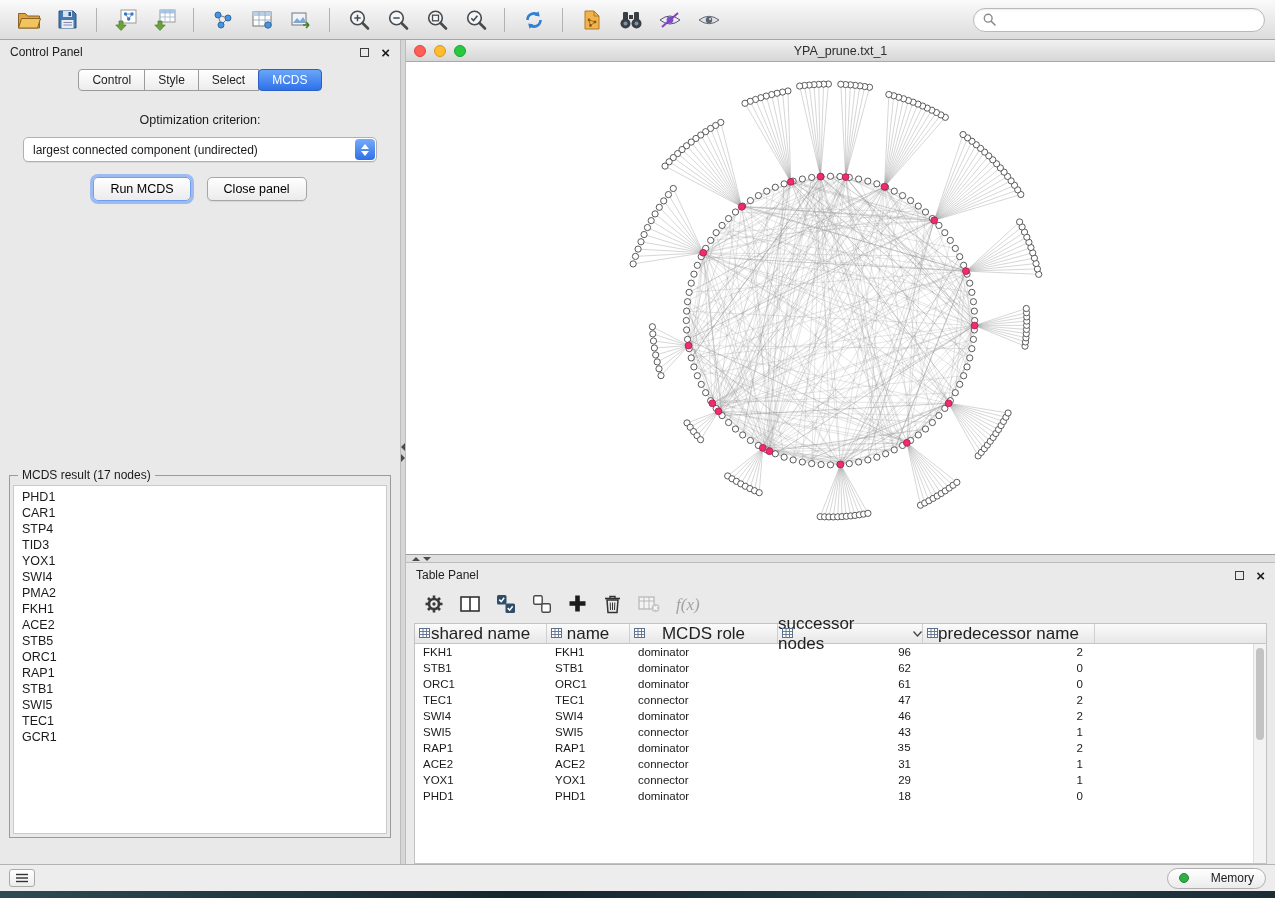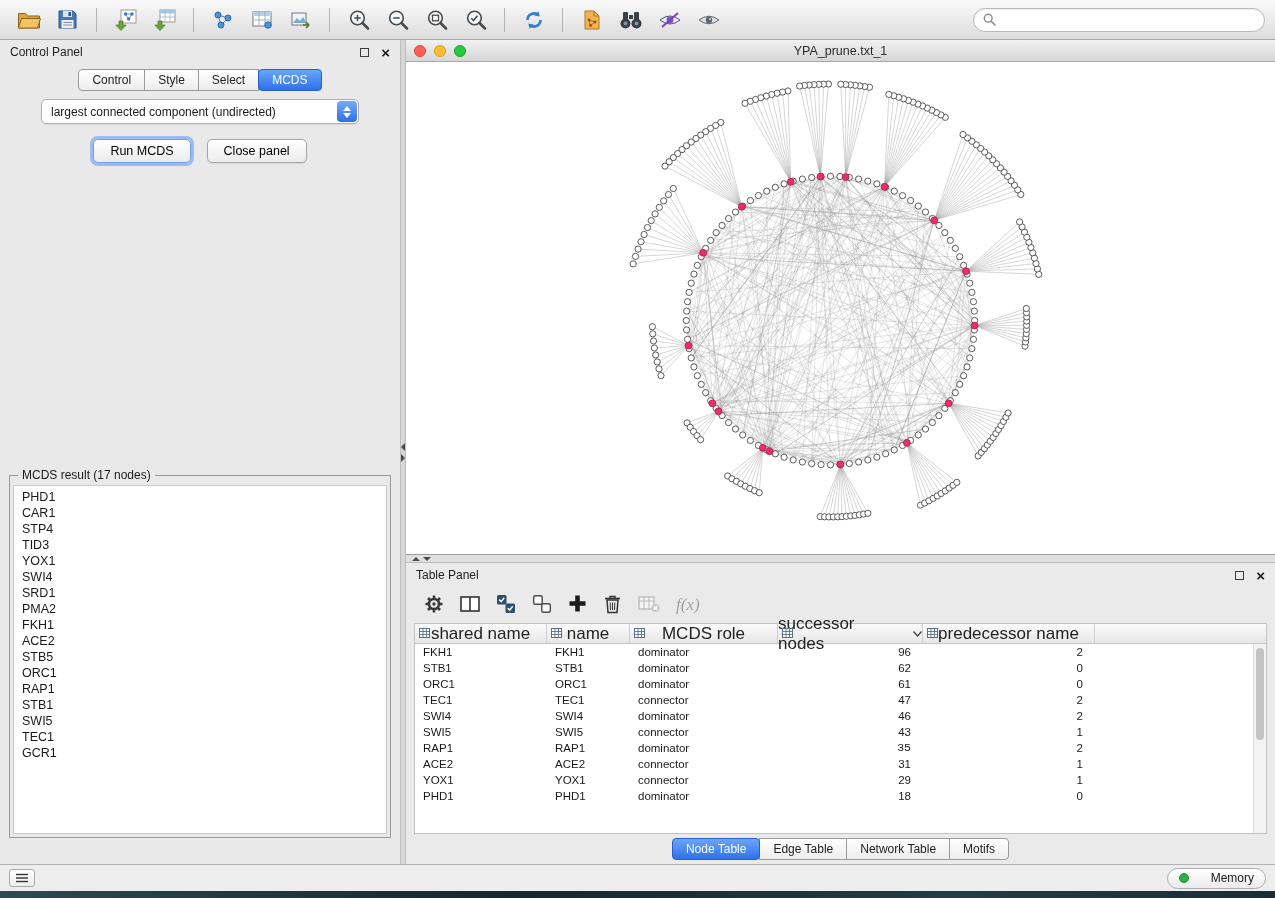--- a/index.html
+++ b/index.html
@@ -26,21 +26,21 @@
 .panel-header .spacer{flex:1;}
 .float-btn{width:9px;height:9px;border:1.5px solid #3c3c3c;display:inline-block;margin-right:12px;cursor:default;}
 .close-btn{font-size:15px;font-weight:bold;color:#1c1c1c;line-height:1;cursor:default;}
 .tab-row{display:flex;justify-content:center;margin:5px 0 8px;flex:none;}
 .seg{font-size:12px;padding:3px 13px;border:1px solid #9b9b9b;background:linear-gradient(#ffffff,#ececec);margin-left:-1px;color:#222;cursor:default;}
 .seg:first-child{border-radius:4px 0 0 4px;margin-left:0;}
 .seg:last-child{border-radius:0 4px 4px 0;}
 .seg.active{background:linear-gradient(#6aa6f8,#2e71e9);border-color:#2a5fc6;color:#fff;border-radius:4px;position:relative;z-index:1;}
 .mcds-content{flex:1;display:flex;flex-direction:column;min-height:0;padding:0 9px;}
 .opt-label{text-align:center;margin:14px 0 10px;font-size:12.5px;flex:none;}
-.dropdown{height:25px;margin:0 32px;background:#fff;border:1px solid #b0b0b0;border-radius:5px;display:flex;align-items:center;padding:0 26px 0 9px;font-size:12px;position:relative;box-shadow:0 1px 1px rgba(0,0,0,.07);flex:none;white-space:nowrap;overflow:hidden;cursor:default;}
+.dropdown{height:25px;margin:0 14px;background:#fff;border:1px solid #b0b0b0;border-radius:5px;display:flex;align-items:center;padding:0 26px 0 9px;font-size:12px;position:relative;box-shadow:0 1px 1px rgba(0,0,0,.07);flex:none;white-space:nowrap;overflow:hidden;cursor:default;}
 .dd-stepper{position:absolute;right:1px;top:1px;bottom:1px;width:20px;background:linear-gradient(#74acfa,#2e6fe8);border-radius:4px;display:flex;flex-direction:column;align-items:center;justify-content:center;gap:2px;}
 .dd-stepper i{display:block;width:0;height:0;border-left:4px solid transparent;border-right:4px solid transparent;}
 .dd-stepper .up{border-bottom:5px solid #fff;}
 .dd-stepper .dn{border-top:5px solid #fff;}
 .btn-row{display:flex;justify-content:center;gap:16px;margin:15px 0;flex:none;}
 .mac-btn{font-size:12.5px;padding:4px 16px;border:1px solid #a6a6a6;border-radius:5px;background:linear-gradient(#ffffff,#ebebeb);box-shadow:0 1px 1px rgba(0,0,0,.08);cursor:default;}
 .mac-btn.focused{box-shadow:0 0 0 3px rgba(95,150,248,.55);border-color:#6f9ff0;}
 .result-box{margin-top:auto;margin-bottom:26px;border:1px solid #9a9a9a;padding:3px;height:370px;display:flex;flex-direction:column;min-height:0;flex:none;}
 .result-box legend{font-size:12px;padding:0 4px;margin-left:5px;}
 .result-list{flex:1;background:#fff;border:1px solid #cacaca;overflow:hidden;padding:3px 0;}
@@ -287,41 +287,41 @@
         <span class="float-btn"></span>
         <span class="close-btn">×</span>
       </div>
       <div class="tab-row">
           <button class="seg">Control</button>
           <button class="seg">Style</button>
           <button class="seg">Select</button>
           <button class="seg active">MCDS</button>
         </div>
       <div class="mcds-content">
+        <div class="opt-label">Optimization criterion:</div>
         <div class="dropdown">
           <span>largest connected component (undirected)</span>
           <span class="dd-stepper">
               <i class="up"></i>
               <i class="dn"></i>
             </span>
         </div>
         <div class="btn-row">
           <button class="mac-btn focused">Run MCDS</button>
           <button class="mac-btn">Close panel</button>
         </div>
         <fieldset class="result-box">
           <legend>MCDS result (17 nodes)</legend>
           <div class="result-list">
               <div class="result-item">PHD1</div>
               <div class="result-item">CAR1</div>
               <div class="result-item">STP4</div>
               <div class="result-item">TID3</div>
               <div class="result-item">YOX1</div>
               <div class="result-item">SWI4</div>
-              <div class="result-item">SRD1</div>
               <div class="result-item">PMA2</div>
               <div class="result-item">FKH1</div>
               <div class="result-item">ACE2</div>
               <div class="result-item">STB5</div>
               <div class="result-item">ORC1</div>
               <div class="result-item">RAP1</div>
               <div class="result-item">STB1</div>
               <div class="result-item">SWI5</div>
               <div class="result-item">TEC1</div>
               <div class="result-item">GCR1</div>
@@ -1337,26 +1337,20 @@
                 <div class="td" style="width: 83px;">PHD1</div>
                 <div class="td" style="width: 148px;">dominator</div>
                 <div class="td num" style="width: 145px;">18</div>
                 <div class="td num" style="width: 172px;">0</div>
               </div>
             </div>
           <div class="tbl-scrollbar">
               <div class="thumb"></div>
             </div>
         </div>
-        <div class="table-tabs">
-            <button class="seg active">Node Table</button>
-            <button class="seg">Edge Table</button>
-            <button class="seg">Network Table</button>
-            <button class="seg">Motifs</button>
-          </div>
       </div>
 
     </div>
   </div>
 
   <div class="status-bar">
     <span class="status-left-btn">
         <svg width="14" height="10" viewBox="0 0 14 10">
           <g stroke="#333" stroke-width="1.4">
             <line x1="1" y1="1.5" x2="13" y2="1.5"></line>

